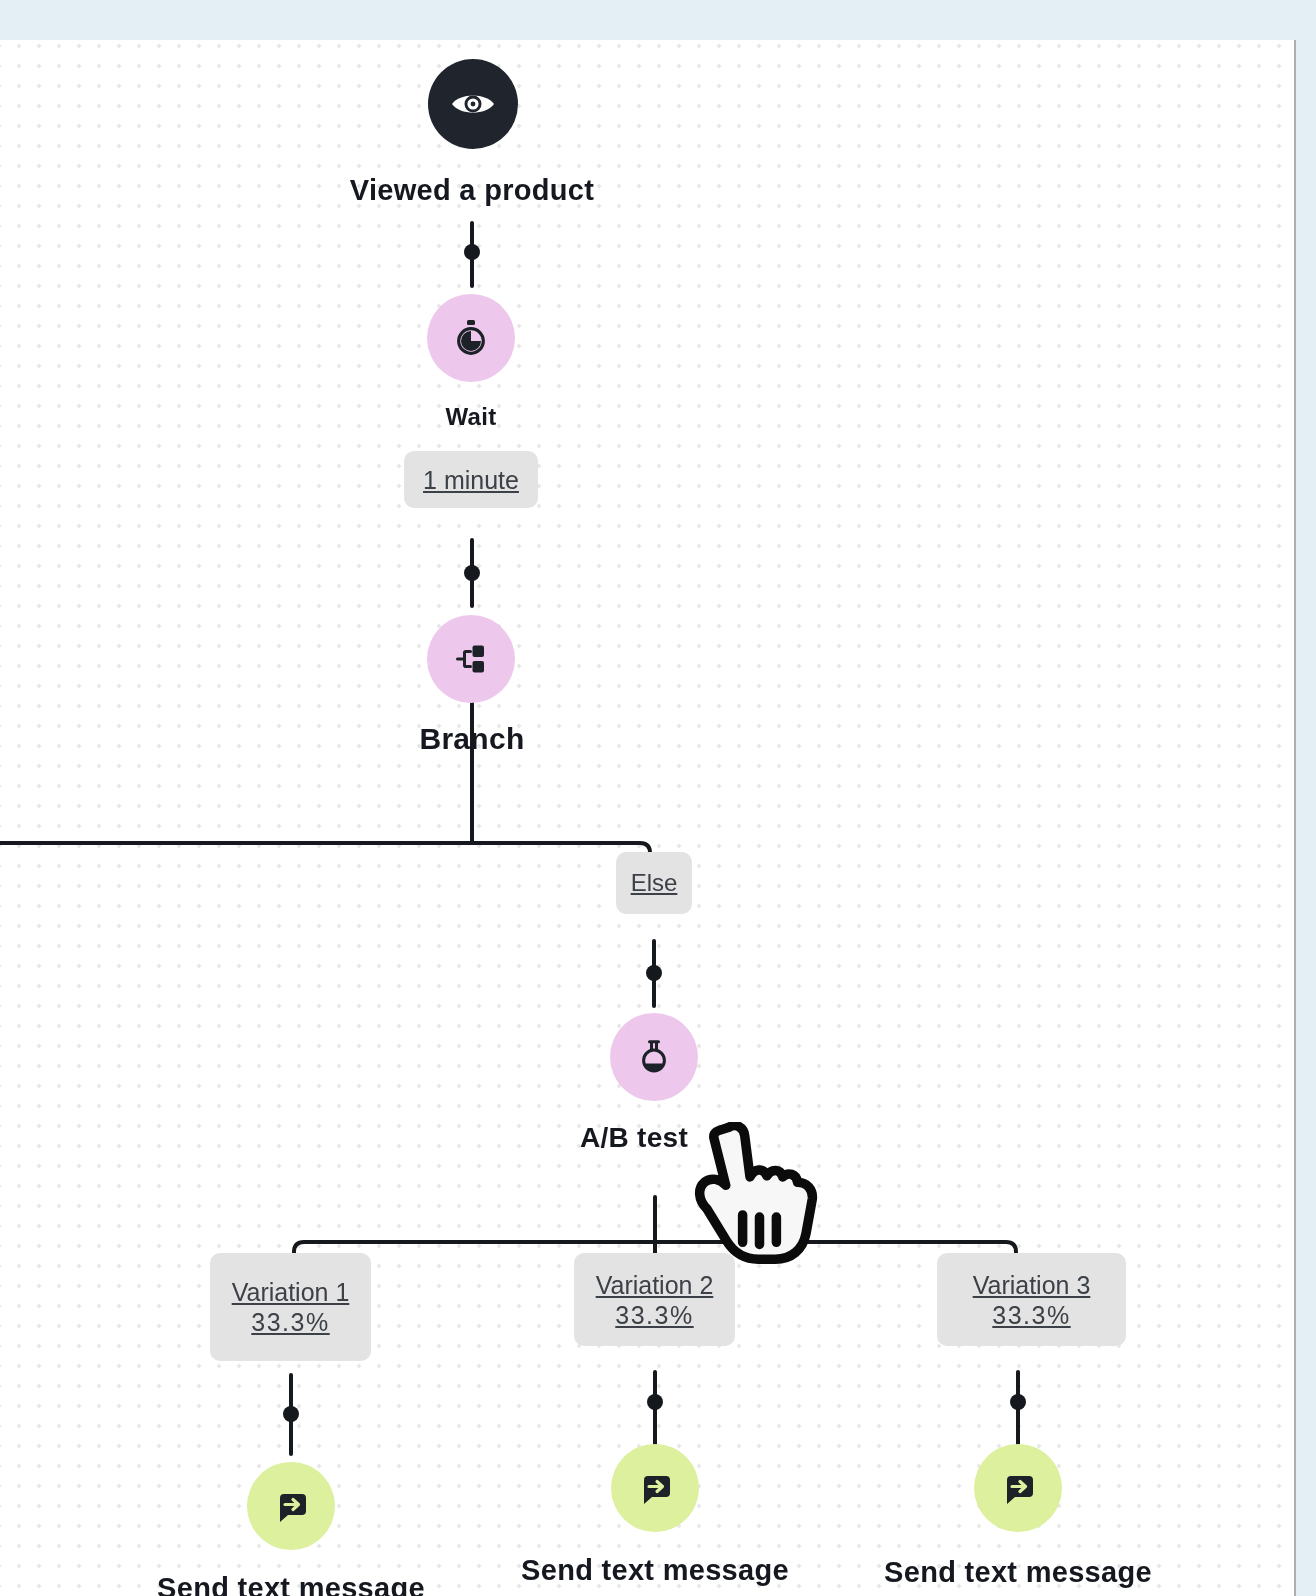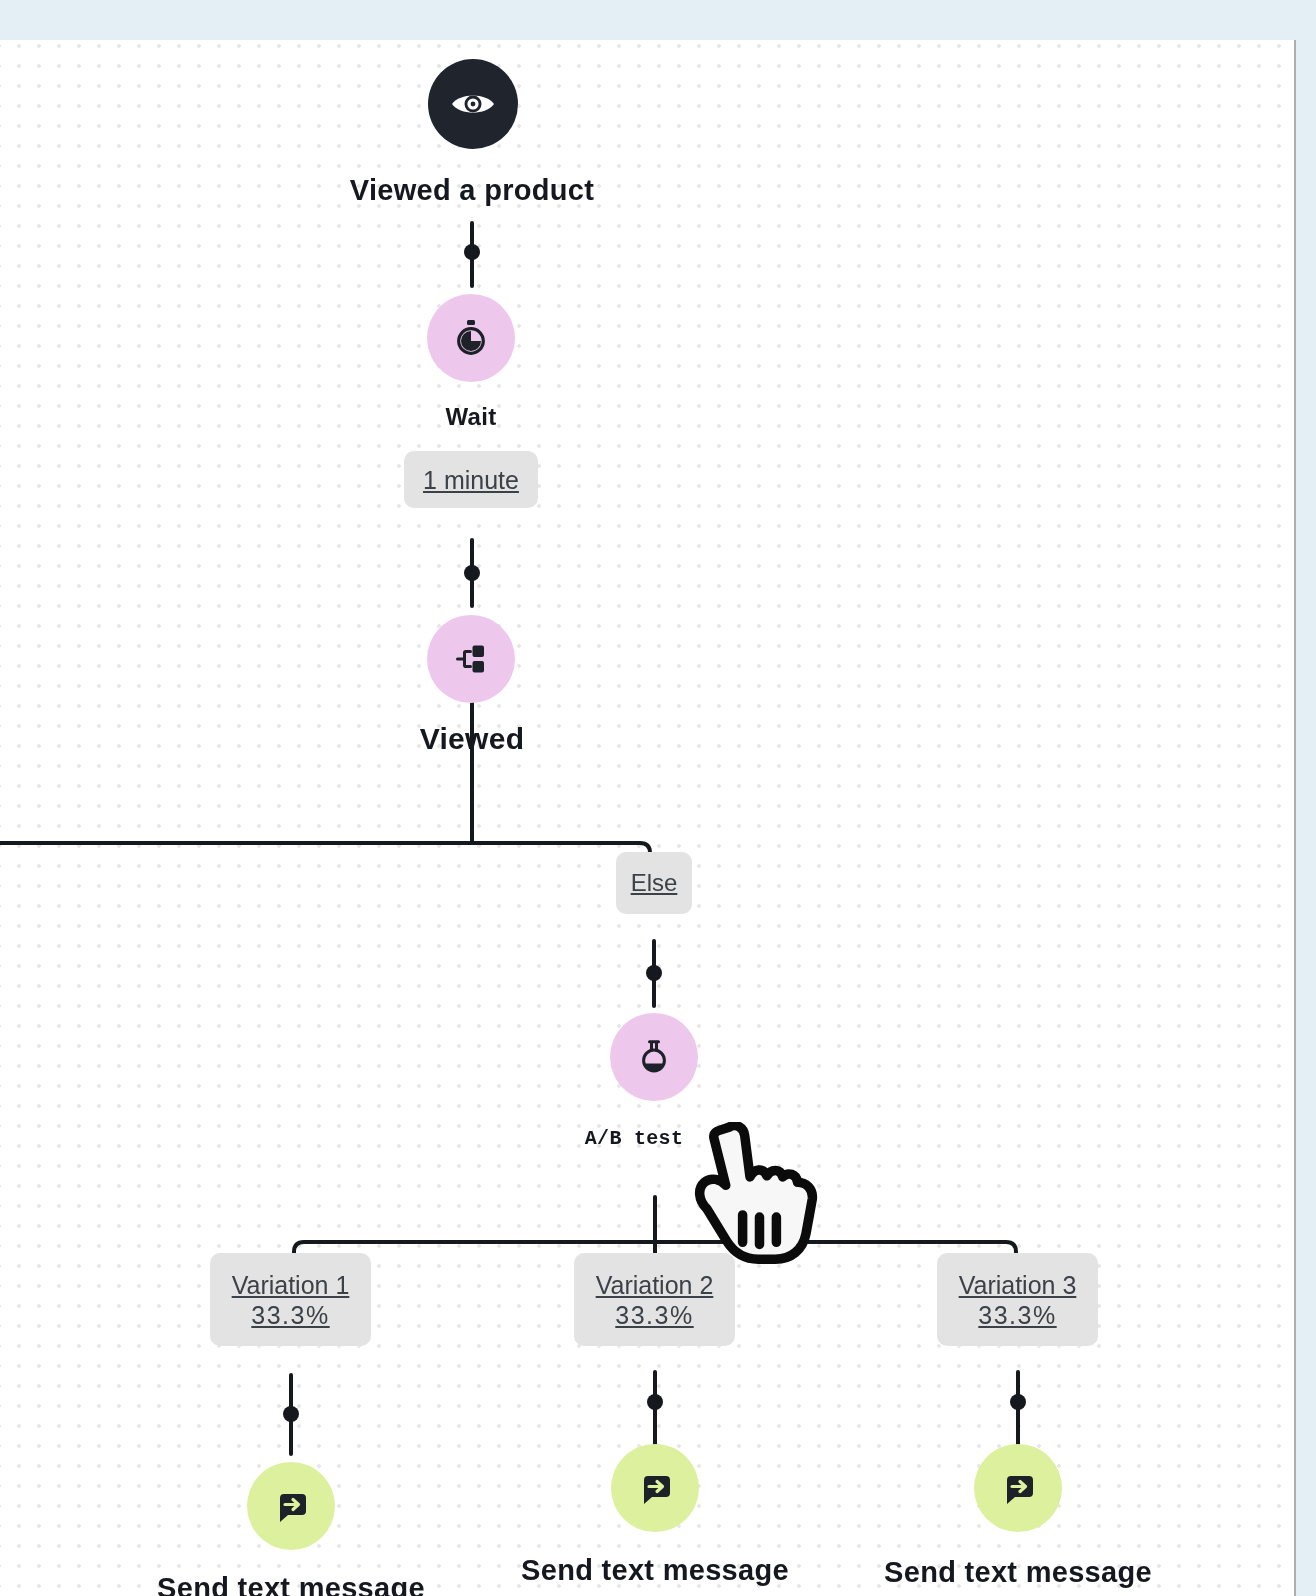--- a/index.html
+++ b/index.html
@@ -90,44 +90,44 @@
     <span>1 minute</span>
   </div>
 
   <div class="node-circle pink" style="left:427px;top:575px;">
     <svg width="40" height="40" viewBox="0 0 40 40">
       <path class="i-dark-s" stroke-width="3" stroke-linecap="round" d="M6.5,20 H13.5 M13.5,20 V13.8 Q13.5,12.5 14.8,12.5 H19.5 M13.5,20 V26.2 Q13.5,27.5 14.8,27.5 H19.5"></path>
       <rect class="i-dark" x="21.5" y="6.5" width="11.5" height="11.5" rx="2"></rect>
       <rect class="i-dark" x="21.5" y="22" width="11.5" height="11.5" rx="2"></rect>
     </svg>
   </div>
-  <div class="node-label" style="left:472px;top:699px;font-size:30px;">Viewed</div>
+  <div class="node-label" style="left:472px;top:699px;font-size:30px;">Branch</div>
 
   <div class="chip" style="left:616px;top:812px;width:76px;height:62px;font-size:24px;">
     <span>Else</span>
   </div>
 
   <div class="node-circle pink" style="left:610px;top:973px;">
     <svg width="40" height="40" viewBox="0 0 40 40">
       <path class="i-dark-s" stroke-width="3" stroke-linecap="round" d="M15.5,4.7 H24.5 M17.5,6 V13 M22.5,6 V13"></path>
       <circle class="i-dark-s" cx="20" cy="23.5" r="10.4" stroke-width="3"></circle>
       <path class="i-dark" d="M10,26.5 A10.4,10.4 0 0 0 30,26.5 Z"></path>
     </svg>
   </div>
-  <div class="node-label" style="left:634px;top:1098px;font-size:20px;font-family:Liberation Mono, monospace;">A/B test</div>
+  <div class="node-label" style="left:634px;top:1098px;font-size:28px;">A/B test</div>
 
-  <div class="chip" style="left:210px;top:1213px;width:161px;height:93px;align-items:center;">
+  <div class="chip" style="left:210px;top:1213px;width:161px;height:108px;align-items:center;">
     <span>Variation 1</span>
     <span class="pct">33.3%</span>
   </div>
   <div class="chip" style="left:574px;top:1213px;width:161px;height:93px;">
     <span>Variation 2</span>
     <span class="pct">33.3%</span>
   </div>
-  <div class="chip" style="left:937px;top:1213px;width:161px;height:93px;">
+  <div class="chip" style="left:937px;top:1213px;width:189px;height:93px;">
     <span>Variation 3</span>
     <span class="pct">33.3%</span>
   </div>
 
   <div class="node-circle green" style="left:247px;top:1422px;">
     <svg width="40" height="40" viewBox="0 0 40 40">
       <path class="i-dark" d="M11,8 H31 Q35,8 35,12 V25 Q35,29 31,29 H17 L9,36 L9,12 Q9,8 13,8 Z"></path>
       <path d="M14,18.5 H26.5 M22,13.5 L27.5,18.5 L22,23.5" stroke="var(--action-green)" stroke-width="3.2" fill="none" stroke-linecap="round" stroke-linejoin="round"></path>
     </svg>
   </div>

